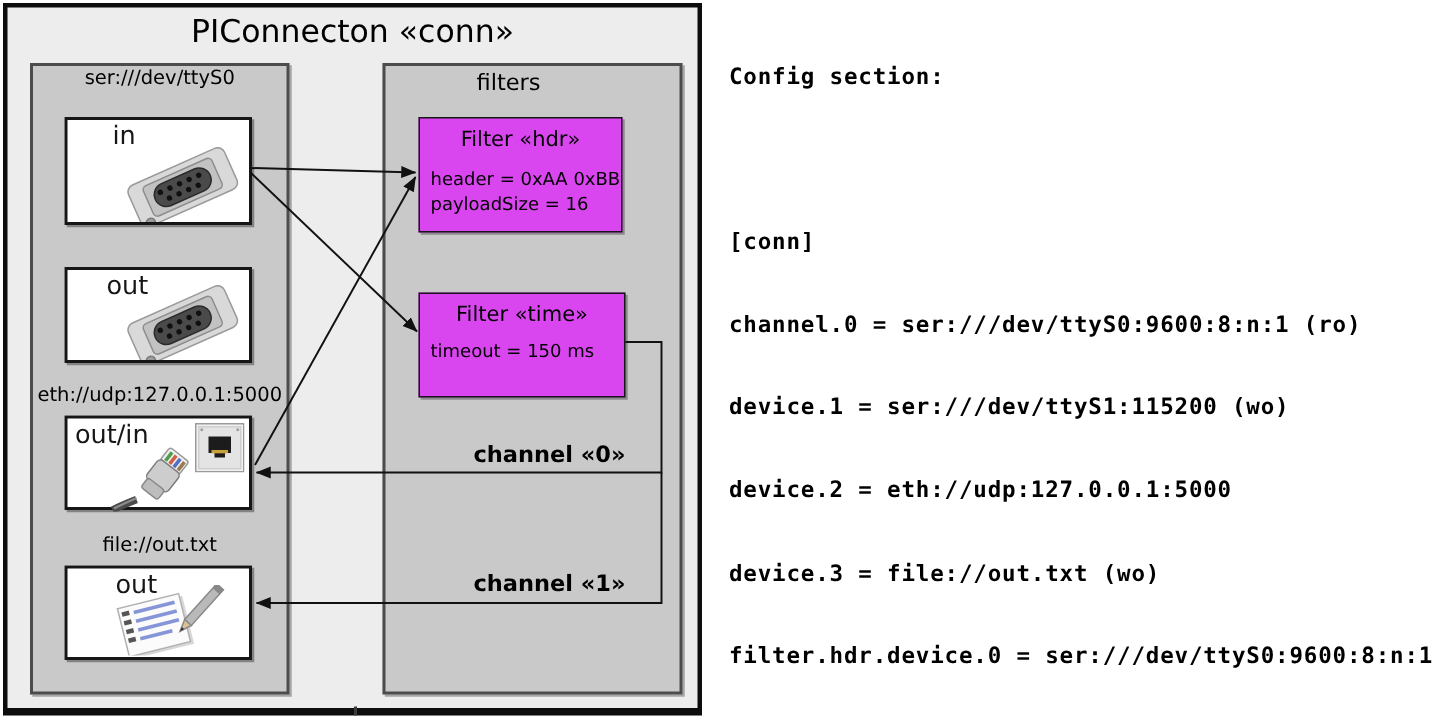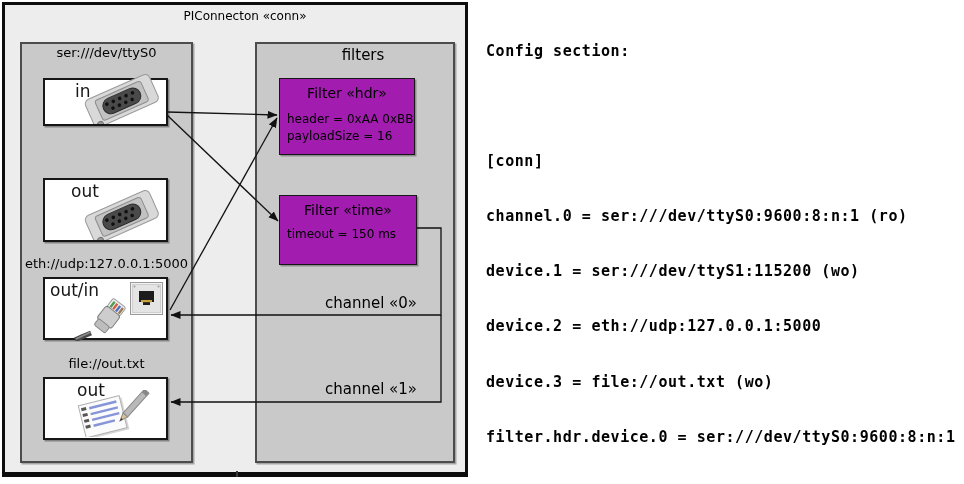--- a/index.html
+++ b/index.html
@@ -9,64 +9,64 @@
   }
 
   
   .diagram {
     position:absolute; left:2px; top:2px; width:466px; height:475px;
     box-sizing:border-box; border:3px solid #0d0d0d; border-bottom-width:5px;
     background:#ededed;
   }
   .dg-title {
     position:absolute; left:0; top:4px; width:100%;
-    text-align:center; font-size:12px; color:#000;margin-left:10px;
+    text-align:center; font-size:21px; color:#000;
   }
   .container {
     position:absolute; box-sizing:border-box;
     background:#c9c9c9; border:2px solid #4c4c4c;
     box-shadow:1.5px 1.5px 0 rgba(0,0,0,0.30);
   }
   .devices-container { left:15px; top:37px; width:173px; height:421px; }
   .filters-container { left:250px; top:37px; width:200px; height:421px; }
   .filters-title {
-    position:absolute; left:258px; top:41px; width:200px;
+    position:absolute; left:234px; top:41px; width:200px;
     text-align:center; font-size:15px; color:#000;
   }
 
   .dev-label {
     position:absolute; left:15px; width:173px; text-align:center;
     font-size:13px; color:#000; white-space:nowrap;
   }
   .dev-box {
     position:absolute; left:38px; width:125px; box-sizing:border-box;
     background:#ffffff; border:2px solid #161616;
     box-shadow:1.5px 1.5px 0 rgba(0,0,0,0.35);
   }
   .dev-mode {
     position:absolute; top:1px; font-size:17px; color:#161616; white-space:nowrap;
   }
   .dev-icon { position:absolute; }
 
   .filter-card {
     position:absolute; box-sizing:border-box;
-    background:#a21caf; border:1.5px solid #161616;
+    background:#d946ef; border:1.5px solid #161616;
     box-shadow:1.5px 1.5px 0 rgba(0,0,0,0.30);
   }
   .filter-title {
     position:absolute; left:0; top:6px; width:100%;
     text-align:center; font-size:14px; color:#000;
   }
   .filter-attr {
     position:absolute; left:7px; font-size:12px; color:#000; white-space:nowrap;
   }
 
   .channel-label {
     position:absolute; left:270px; width:142px; text-align:right;
-    font-size:15px; color:#000; white-space:nowrap;
+    font-size:15px; color:#000; white-space:nowrap;font-weight:bold;
   }
 
   .overlay { position:absolute; left:0; top:0; width:460px; height:467px; pointer-events:none; }
 
   .frame-notch {
     position:absolute; left:231px; bottom:-5px; width:2px; height:6px; background:#3a3a3a;
   }
 
   
   .config {
@@ -85,21 +85,21 @@
 
   <div class="diagram">
 
     <div class="dg-title">PIConnecton «conn»</div>
 
     <div class="container devices-container"></div>
     <div class="container filters-container"></div>
     <div class="filters-title">filters</div>
 
     <div class="dev-label" style="top:40px">ser:///dev/ttyS0</div>
-    <div class="dev-box" style="top:73px;height:48px">
+    <div class="dev-box" style="top:73px;height:72px">
       <span class="dev-mode" style="left:30px">in</span>
       <svg class="dev-icon" style="right:2px;bottom:0;width:86px;height:50px" viewBox="0 0 86 50">
         <g transform="rotate(-24 43 25)">
           <path d="M12,40 Q4,46 0,54" stroke="#b9b9b9" stroke-width="6" fill="none"></path>
           <rect x="8" y="12" width="70" height="30" rx="5" fill="#d9d9d9" stroke="#9a9a9a"></rect>
           <rect x="18" y="16" width="50" height="22" rx="3" fill="#c2c2c2" stroke="#8d8d8d"></rect>
           <rect x="23" y="19" width="40" height="16" rx="8" fill="#4a4a4a" stroke="#2b2b2b"></rect>
           <circle cx="28" cy="24" r="1.8" fill="#101010"></circle>
             <circle cx="35" cy="24" r="1.8" fill="#101010"></circle>
           <circle cx="42" cy="24" r="1.8" fill="#101010"></circle>

